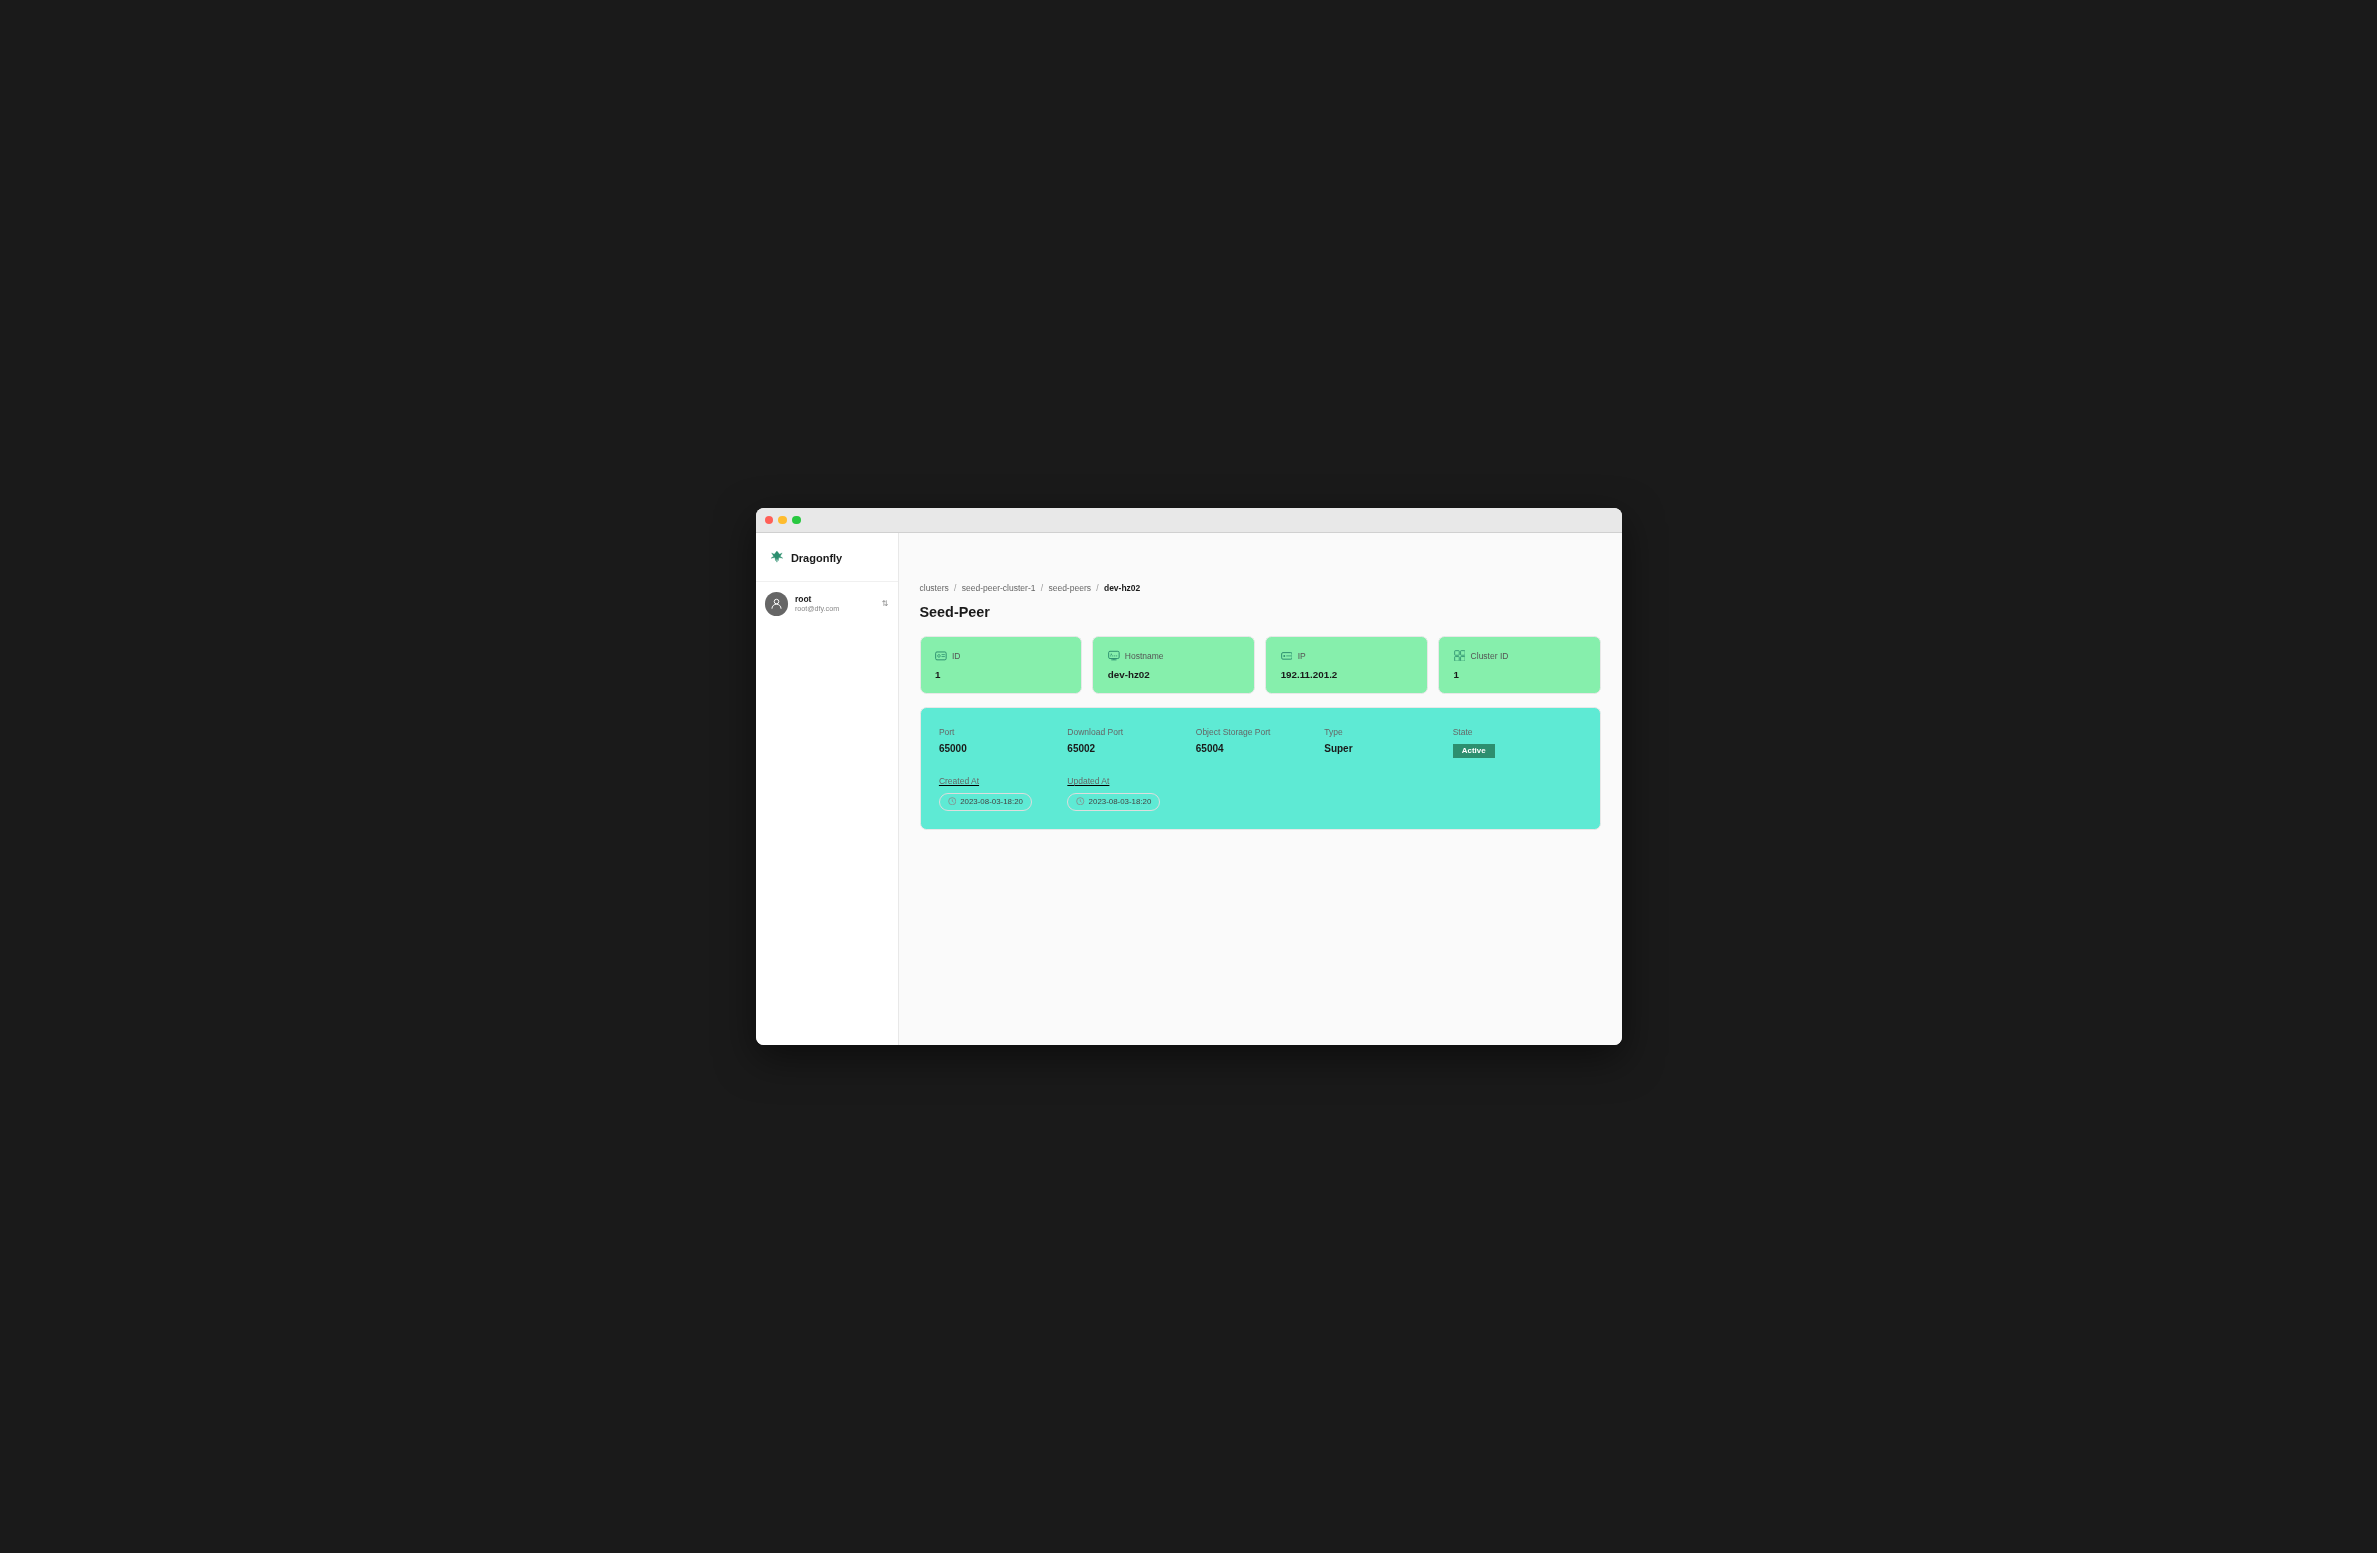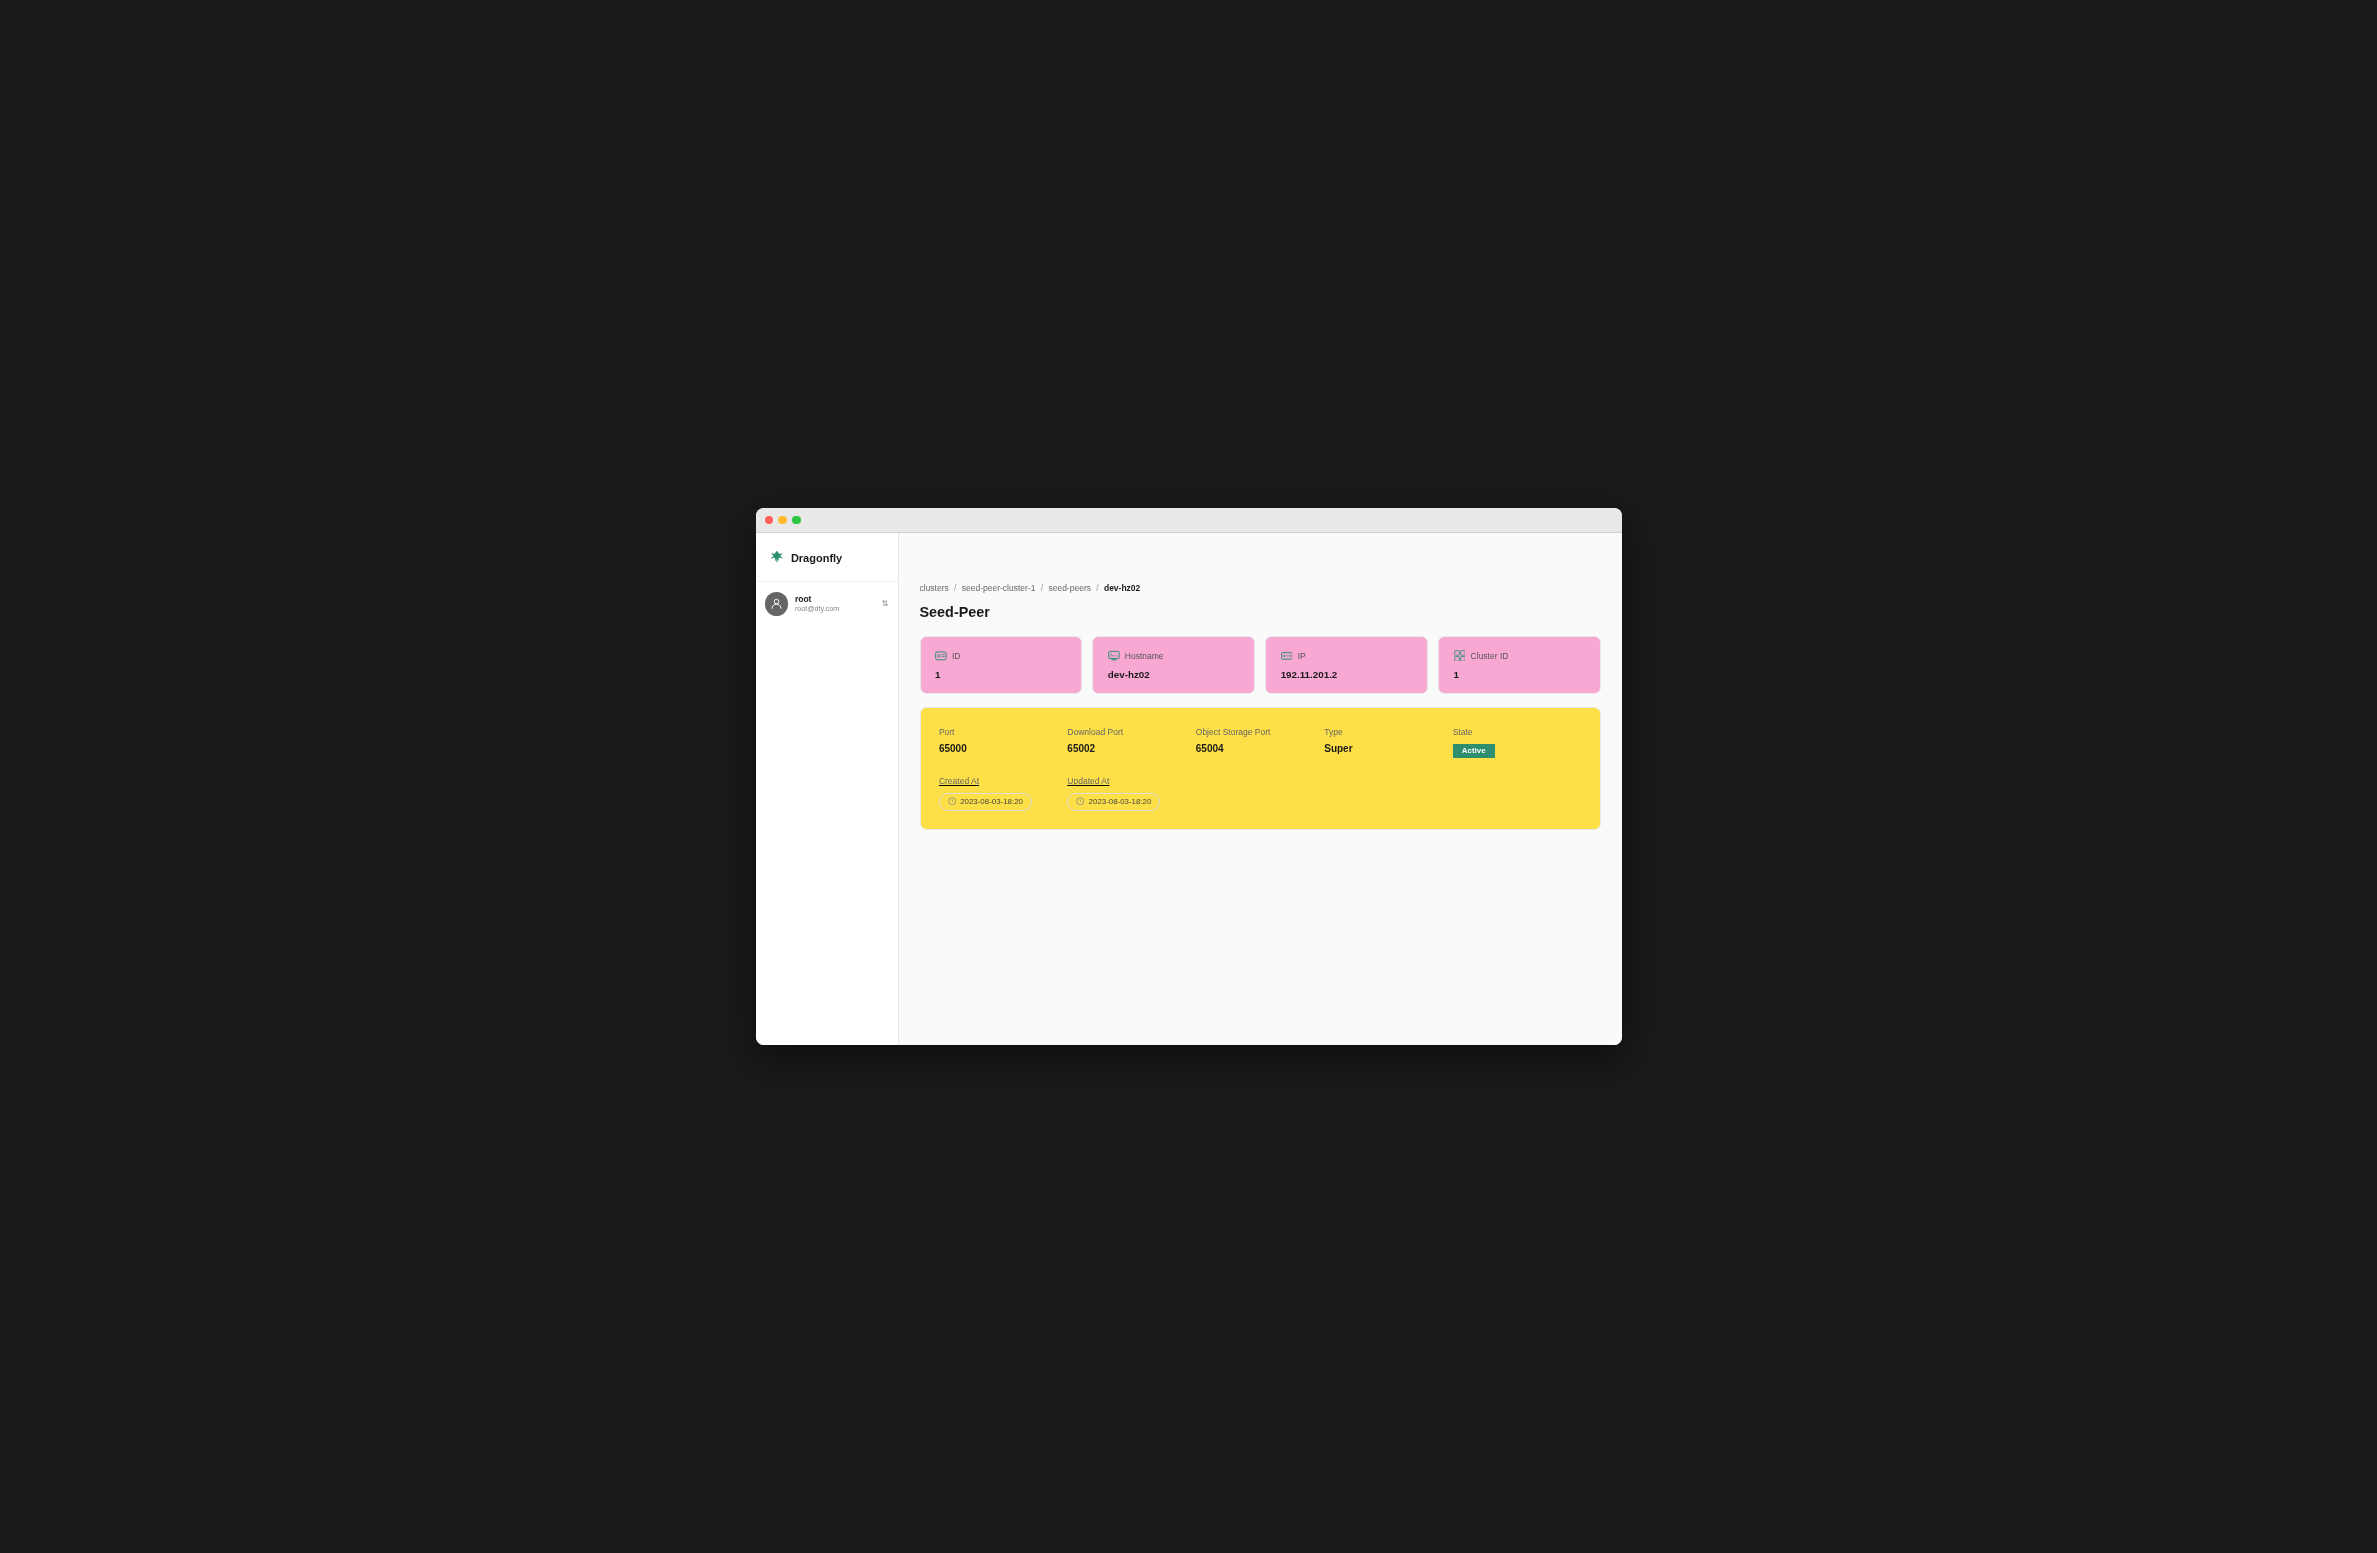--- a/index.html
+++ b/index.html
@@ -138,21 +138,21 @@
       color: #1a1a1a;
       margin-bottom: 15.8px;
     }
     .info-cards {
       display: grid;
       grid-template-columns: repeat(4, 1fr);
       gap: 10.5px;
       margin-bottom: 13px;
     }
     .info-card {
-      background: #f9a8d4;
+      background: #86efac;
       border: 0.7px solid #e8e8e8;
       border-radius: 6.6px;
       padding: 13px 14.4px;
     }
     .card-label {
       display: flex;
       align-items: center;
       gap: 5.3px;
       font-size: 8.5px;
       color: #555;
@@ -162,21 +162,21 @@
       display: inline-flex;
       align-items: center;
       justify-content: center;
     }
     .card-value {
       font-size: 9.8px;
       font-weight: 600;
       color: #1a1a1a;
     }
     .details-panel {
-      background: #fde047;
+      background: #5eead4;
       border: 0.7px solid #e8e8e8;
       border-radius: 6.6px;
       padding: 18.4px 18.4px;
     }
     .details-grid {
       display: grid;
       grid-template-columns: 1fr 1fr 1fr 1fr 1fr;
       gap: 0;
       margin-bottom: 18.4px;
     }

